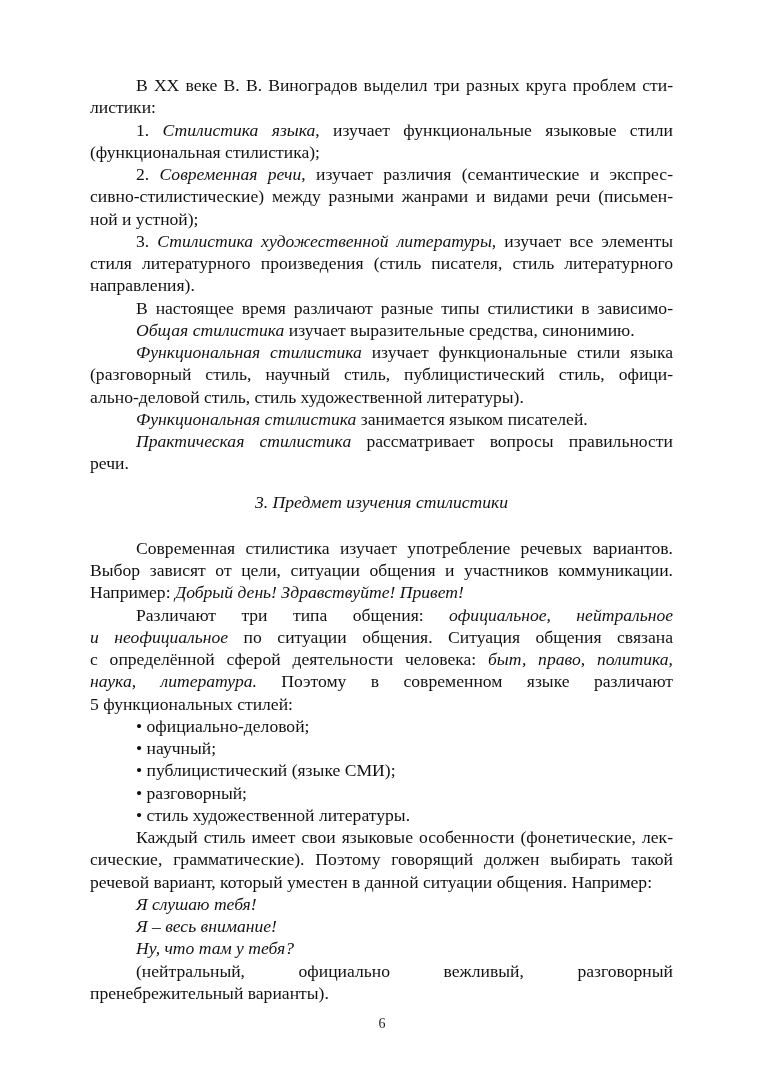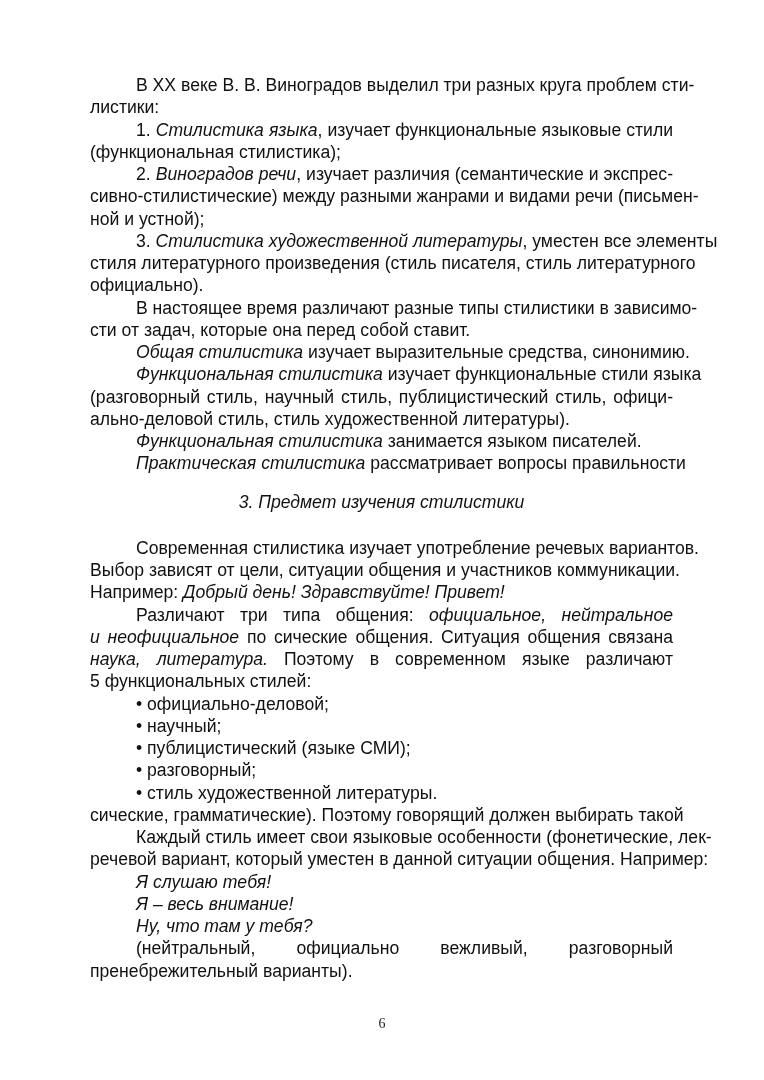--- a/index.html
+++ b/index.html
@@ -1,19 +1,19 @@
 <!DOCTYPE html>
 <html><head>
 <meta charset="utf-8">
 <style>
   html, body { margin: 0; padding: 0; background: #ffffff; }
   body { width: 764px; height: 1080px; position: relative; overflow: hidden; }
   .page {
     position: absolute; left: 90px; top: 74px; width: 583px;
-    font-family: Liberation Sans, sans-serif;
+    font-family: Liberation Serif, serif;
     font-size: 17.6px; color: #111111;
   }
   .line {
     display: block; height: 22.25px; line-height: 22.25px;
     white-space: nowrap; text-align: justify; text-align-last: justify;
     overflow: visible;
   }
   .line.last { text-align-last: left; }
   .line.indent { padding-left: 46px; }
   .line.center { text-align: center; text-align-last: center; }
@@ -34,79 +34,80 @@
     <span class="line indent">В XX веке В. В. Виноградов выделил три разных круга проблем сти-</span>
     <span class="line last">листики:</span>
   </div>
 
   <div>
     <span class="line indent"><span>1. </span><span class="i">Стилистика языка</span><span>, изучает функциональные языковые стили</span></span>
     <span class="line last">(функциональная стилистика);</span>
   </div>
 
   <div>
-    <span class="line indent"><span>2. </span><span class="i">Виноградов речи</span><span>, изучает различия (семантические и экспрес-</span></span>
+    <span class="line indent"><span>2. </span><span class="i">Современная речи</span><span>, изучает различия (семантические и экспрес-</span></span>
     <span class="line">сивно-стилистические) между разными жанрами и видами речи (письмен-</span>
     <span class="line last">ной и устной);</span>
   </div>
 
   <div>
-    <span class="line indent"><span>3. </span><span class="i">Стилистика художественной литературы</span><span>, уместен все элементы</span></span>
+    <span class="line indent"><span>3. </span><span class="i">Стилистика художественной литературы</span><span>, изучает все элементы</span></span>
     <span class="line">стиля литературного произведения (стиль писателя, стиль литературного</span>
-    <span class="line last">официально).</span>
+    <span class="line last">направления).</span>
   </div>
 
   <div>
     <span class="line indent">В настоящее время различают разные типы стилистики в зависимо-</span>
-    <span class="line last">сти от задач, которые она перед собой ставит.</span>
   </div>
 
   <div>
     <span class="line indent last"><span class="i">Общая стилистика</span><span> изучает выразительные средства, синонимию.</span></span>
   </div>
   <div>
     <span class="line indent"><span class="i">Функциональная стилистика</span><span> изучает функциональные стили языка</span></span>
     <span class="line">(разговорный стиль, научный стиль, публицистический стиль, офици-</span>
     <span class="line last">ально-деловой стиль, стиль художественной литературы).</span>
   </div>
   <div>
     <span class="line indent last"><span class="i">Функциональная стилистика</span><span> занимается языком писателей.</span></span>
   </div>
   <div>
     <span class="line indent"><span class="i">Практическая стилистика</span><span> рассматривает вопросы правильности</span></span>
+    <span class="line last">речи.</span>
   </div>
 
   <div class="gap-before-heading"></div>
   <span class="line center i">3. Предмет изучения стилистики</span>
   <div class="gap-after-heading"></div>
 
   <div>
     <span class="line indent">Современная стилистика изучает употребление речевых вариантов.</span>
     <span class="line">Выбор зависят от цели, ситуации общения и участников коммуникации.</span>
     <span class="line last"><span>Например: </span><span class="i">Добрый день! Здравствуйте! Привет!</span></span>
   </div>
 
   <div>
     <span class="line indent"><span>Различают три типа общения: </span><span class="i">официальное, нейтральное</span></span>
-    <span class="line"><span class="i">и неофициальное</span><span> по сические общения. Ситуация общения связана</span></span>
+    <span class="line"><span class="i">и неофициальное</span><span> по ситуации общения. Ситуация общения связана</span></span>
+    <span class="line"><span>с определённой сферой деятельности человека: </span><span class="i">быт, право, политика,</span></span>
     <span class="line"><span class="i">наука, литература.</span><span> Поэтому в современном языке различают</span></span>
     <span class="line last">5 функциональных стилей:</span>
   </div>
 
   <div>
     <span class="line indent last">• официально-деловой;</span>
     <span class="line indent last">• научный;</span>
     <span class="line indent last">• публицистический (языке СМИ);</span>
     <span class="line indent last">• разговорный;</span>
     <span class="line indent last">• стиль художественной литературы.</span>
   </div>
 
   <div>
+    <span class="line indent">Каждый стиль имеет свои языковые особенности (фонетические, лек-</span>
     <span class="line">сические, грамматические). Поэтому говорящий должен выбирать такой</span>
-    <span class="line indent">Каждый стиль имеет свои языковые особенности (фонетические, лек-</span>
     <span class="line last">речевой вариант, который уместен в данной ситуации общения. Например:</span>
   </div>
 
   <div>
     <span class="line indent last i">Я слушаю тебя!</span>
     <span class="line indent last i">Я – весь внимание!</span>
     <span class="line indent last i">Ну, что там у тебя?</span>
   </div>
 
   <div>

